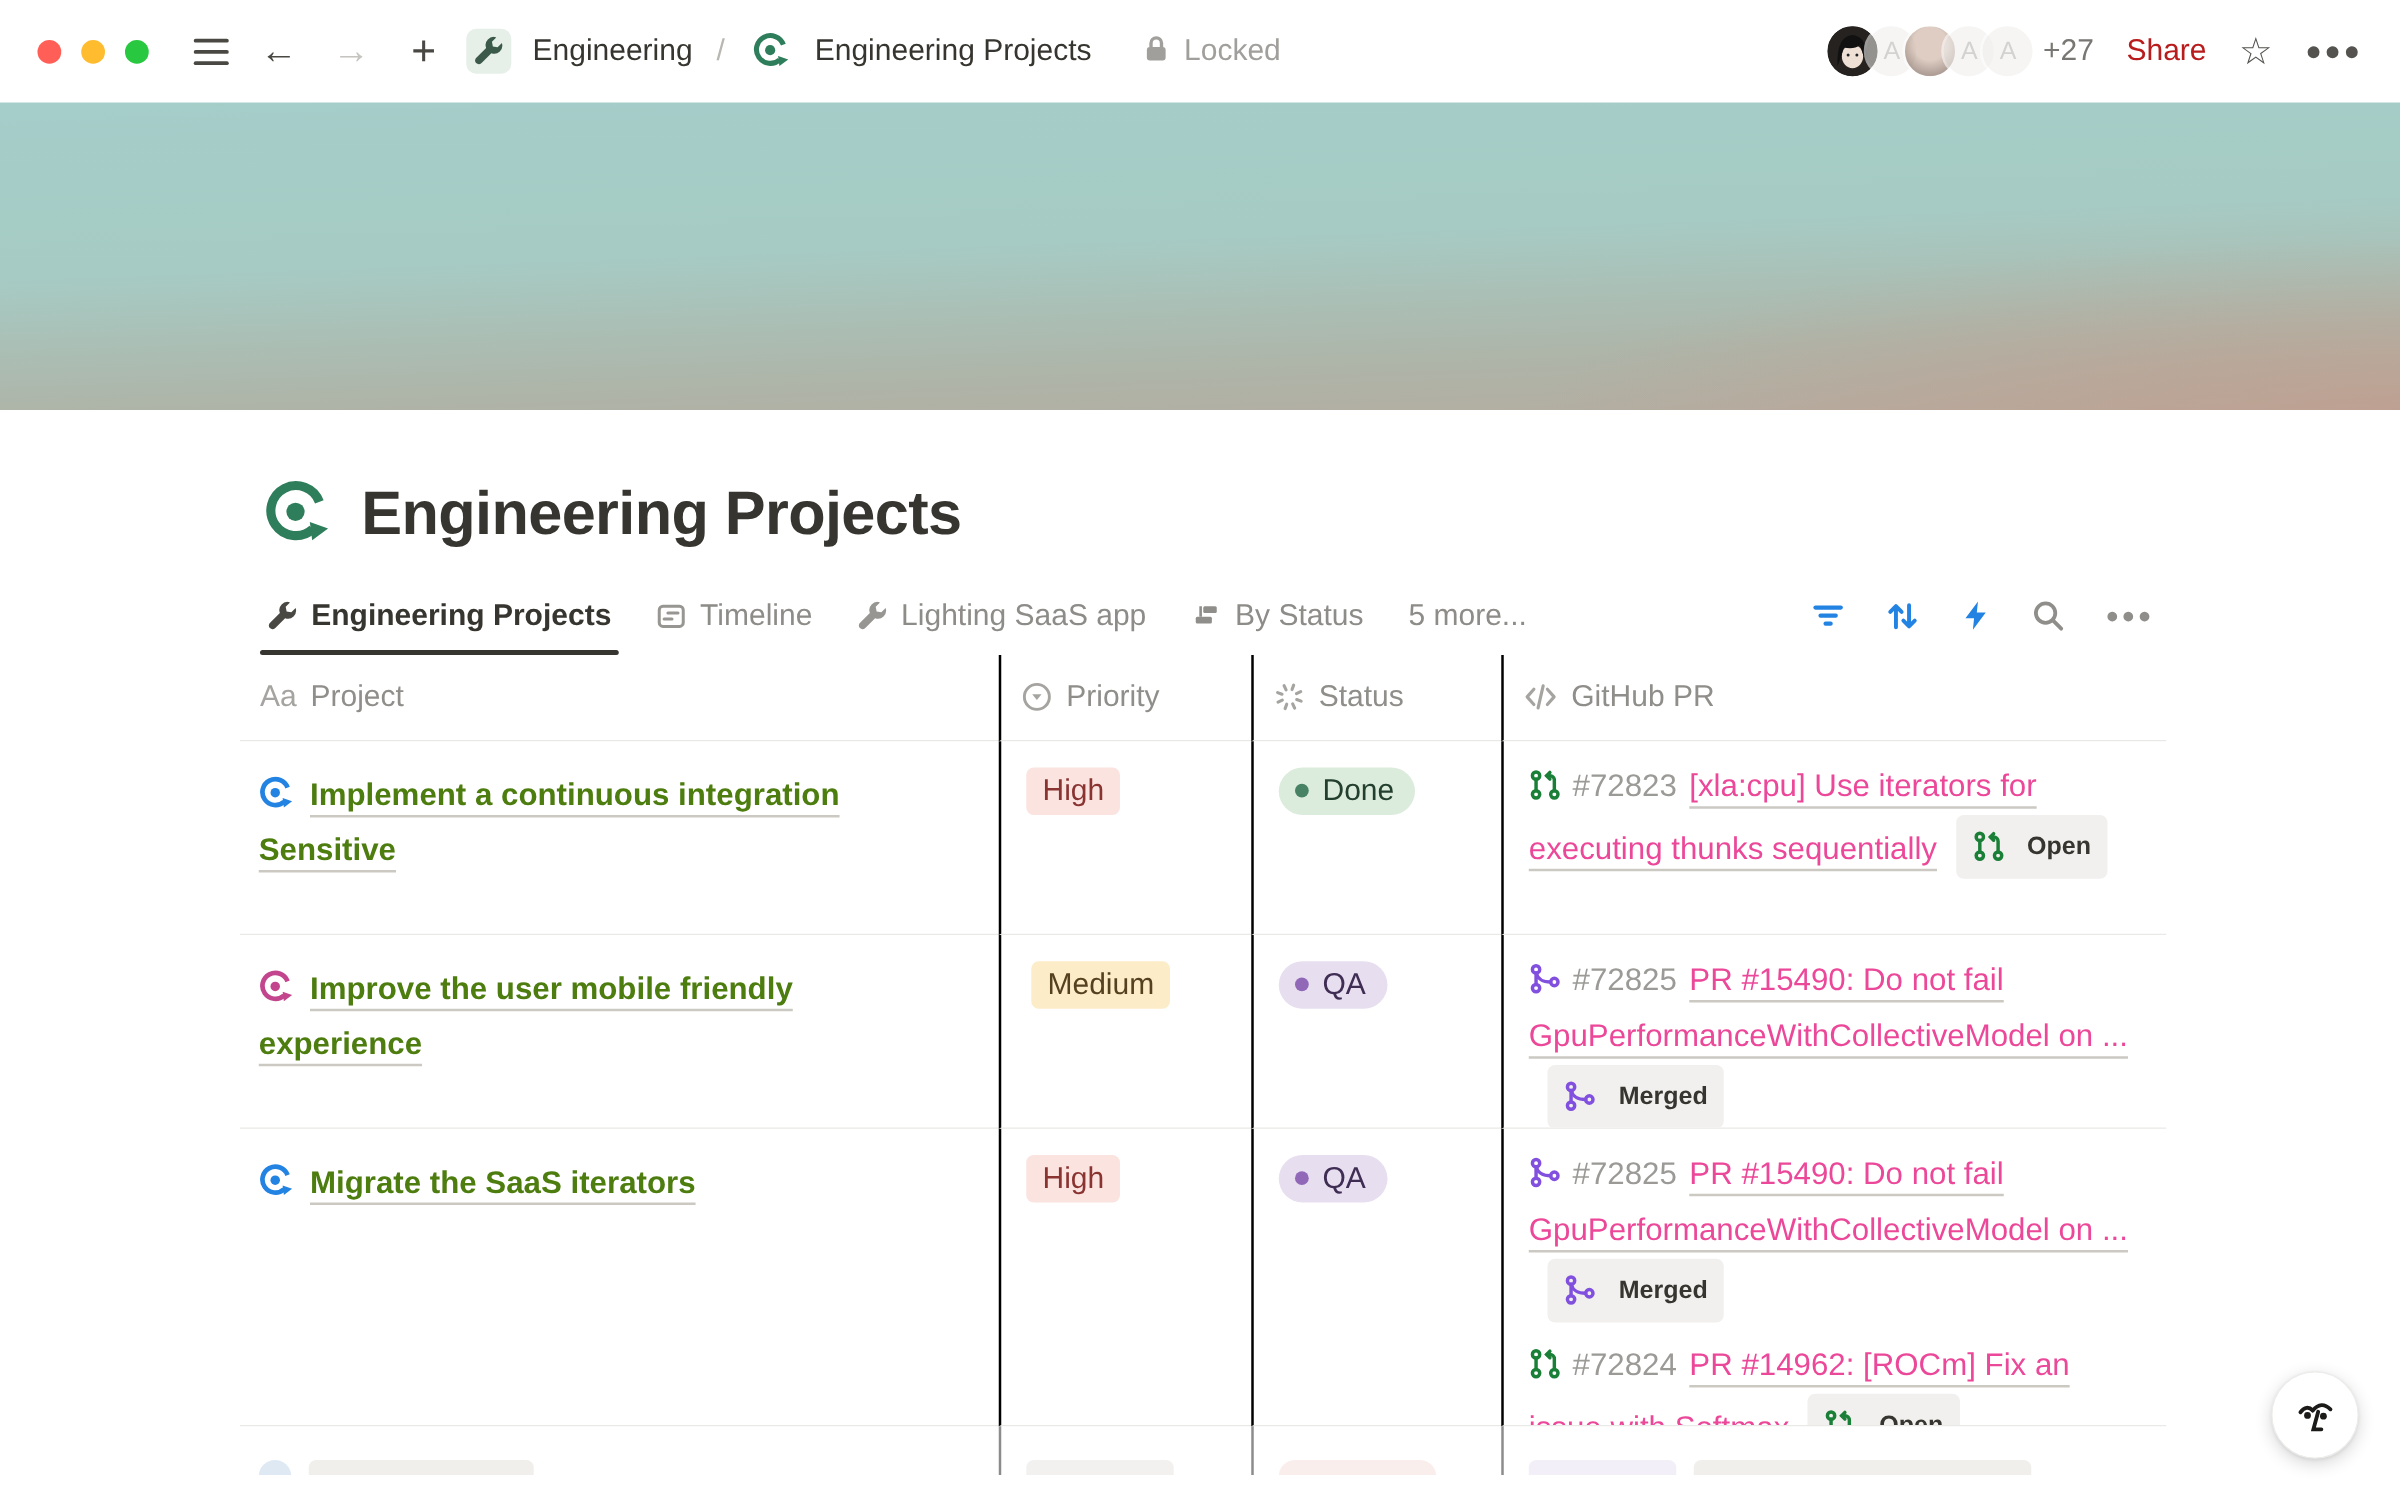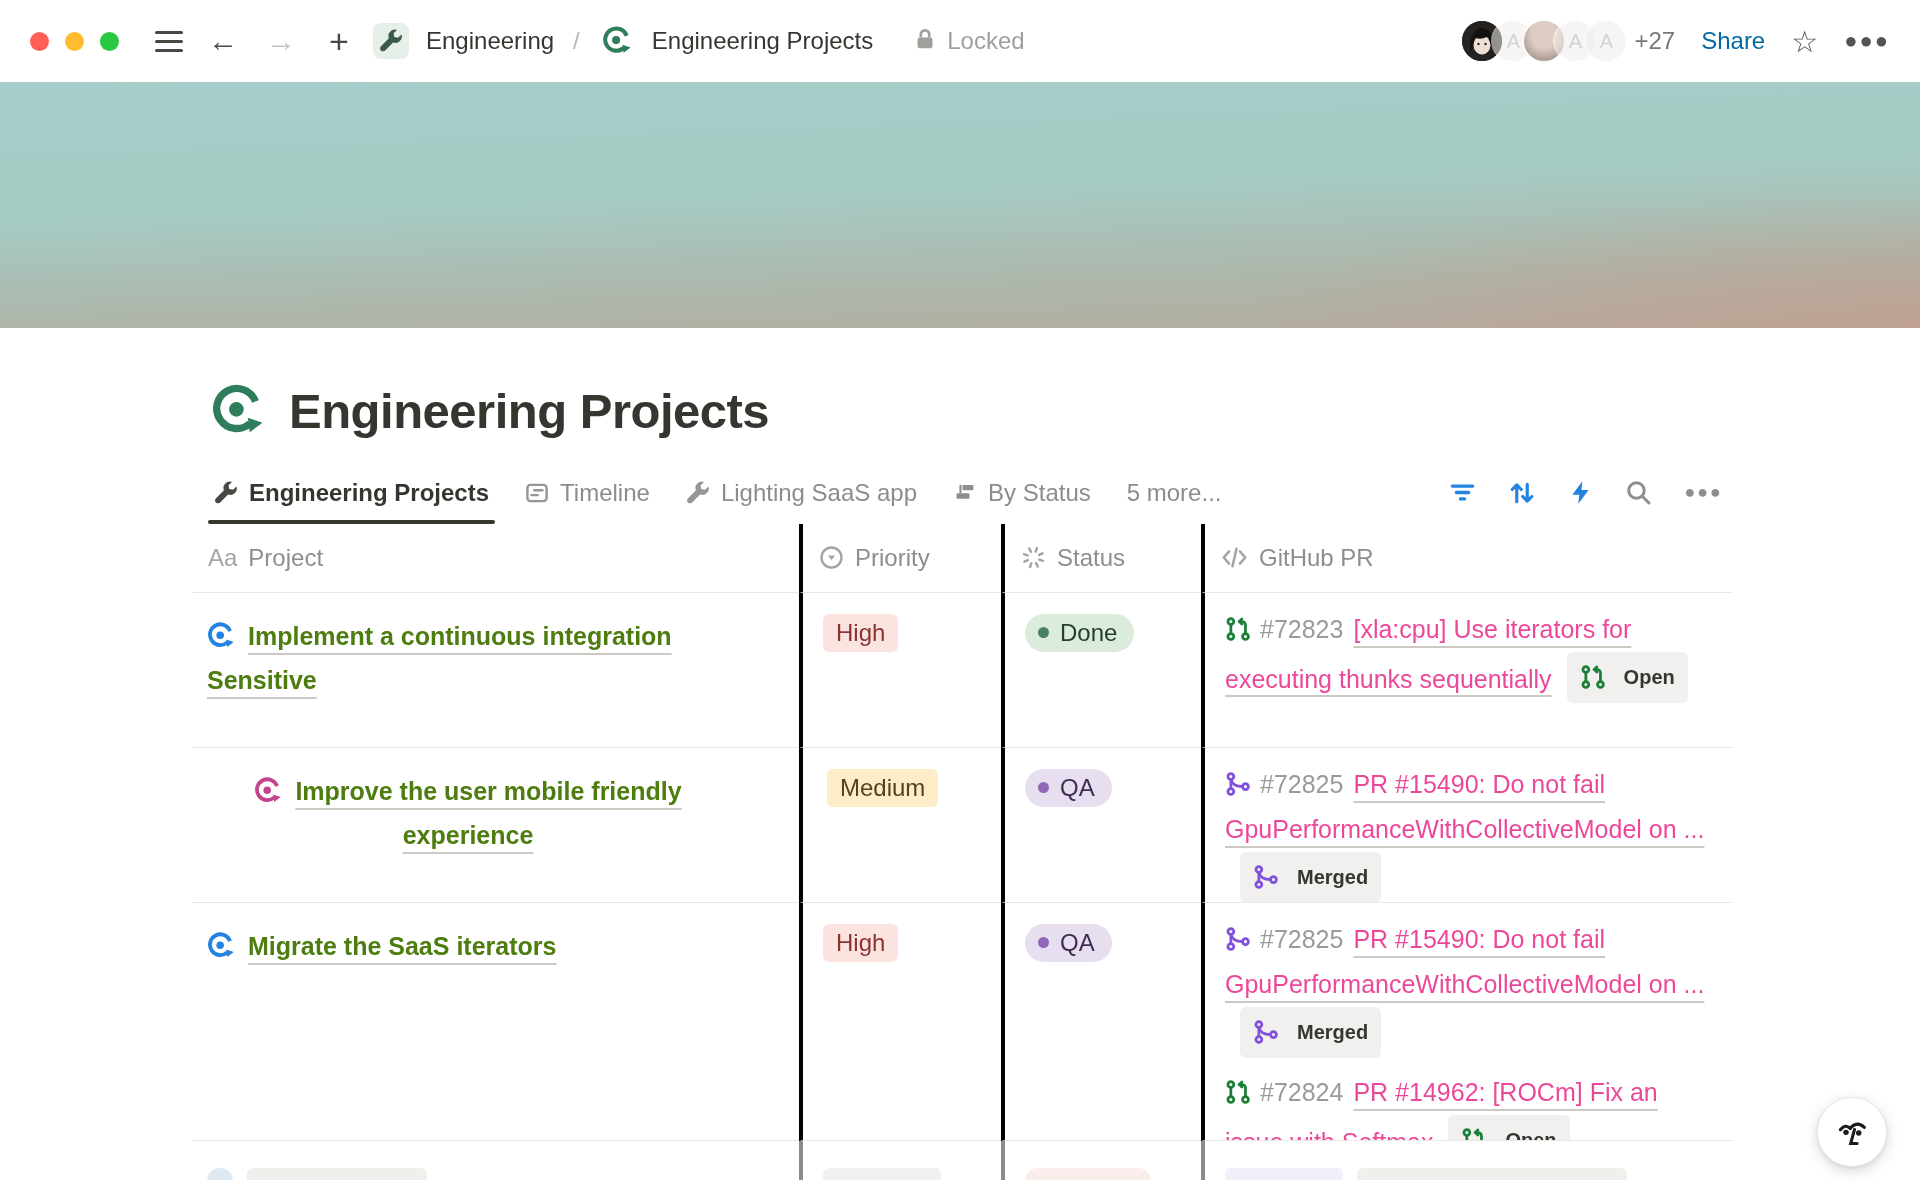--- a/index.html
+++ b/index.html
@@ -25,21 +25,21 @@
   .lockbox{display:flex;align-items:flex-start;gap:10px;color:#a09f9b;margin-left:40px;cursor:pointer}
   .tb-right{margin-left:auto;display:flex;align-items:center;gap:26px}
   .avatars{display:flex;align-items:center}
   .avatar{width:44px;height:44px;border-radius:50%;border:2px solid #fff;box-sizing:border-box;
           display:flex;align-items:center;justify-content:center;font-size:20px;color:#b0aeaa;background:#efeeec}
   .avatar + .avatar{margin-left:-13px}
   .avatar.faded{opacity:.55}
   .avatar.photo{background:radial-gradient(circle at 50% 35%,#c5a693 0 40%,#6e5142 75%)}
   .avatar.first{background:#23201d;overflow:hidden;opacity:1}
   .overflow-count{color:#787774;margin-left:6px}
-  .share-btn{color:#0369a1;cursor:pointer}
+  .share-btn{color:#b91c1c;cursor:pointer}
   .star-btn{font-size:30px;color:#55534f;cursor:pointer}
   .more-btn{font-size:22px;letter-spacing:2px;color:#55534f;cursor:pointer}
 
   
   .cover{height:246px;position:relative;cursor:pointer;
      background:linear-gradient(178deg,#a5cdc9 0%,#a6cbc4 45%,#aeb5a9 78%,#b5ab9f 100%)}
   .cover::after{content:"";position:absolute;inset:0;
      background:radial-gradient(55% 85% at 100% 100%, rgba(198,152,135,.55), rgba(198,152,135,0) 65%)}
 
   
@@ -54,21 +54,21 @@
   .tab{display:flex;align-items:center;gap:11px;font-size:24px;color:#8d8c88;padding-bottom:17px;position:relative;cursor:pointer;white-space:nowrap}
   .tab.active{color:#37352f;font-weight:700}
   .tab.active::after{content:"";position:absolute;left:-6px;right:-6px;bottom:0;height:4px;background:#37352f;border-radius:2px}
   .tabs-more{font-size:24px;color:#8d8c88;padding-bottom:17px;margin-left:36px;cursor:pointer}
   .tabs-toolbar{margin-left:auto;display:flex;align-items:center;gap:32px;padding-bottom:17px;padding-right:10px}
   .tool-btn{display:flex;align-items:center;cursor:pointer}
 
   
   .grid{display:grid;grid-template-columns:607px 202px 200px 532px;margin-top:0}
   .cell{border-bottom:1px solid #e9e9e7;overflow:hidden;position:relative;box-sizing:border-box}
-  .cell.cb2,.cell.cb3,.cell.cb4{border-left:4px solid #000000}
+  .cell.cb2,.cell.cb3,.cell.cb4{border-left:2px solid #000000}
   .hcell{height:69px;display:flex;align-items:center;gap:11px;color:#8f8e8a;font-size:24px;padding-left:16px;cursor:pointer}
   .hcell .type-aa{font-size:24px;color:#a5a4a0}
 
   .cell-project{padding:21px 70px 0 15px;font-size:25px;line-height:44px;cursor:pointer}
   .proj-icon{width:28px;height:28px;vertical-align:-5px;margin-right:13px}
   .proj-link{font-weight:700;color:#4d7c0f;text-decoration:underline;text-decoration-color:#ccc9c3;
              text-decoration-thickness:1.5px;text-underline-offset:8px;cursor:pointer}
   .cell-pad{padding:21px 0 0 20px;cursor:pointer}
   .p-badge{display:inline-block;font-size:24px;padding:4px 13px;border-radius:6px;line-height:1.25;cursor:pointer}
   .s-badge{display:inline-flex;align-items:center;gap:11px;font-size:24px;padding:4px 17px 4px 13px;border-radius:999px;line-height:1.25;cursor:pointer}
@@ -306,21 +306,21 @@
                   <circle cx="3.6" cy="12.6" r="1.8"></circle>
                   <circle cx="12.6" cy="12.6" r="1.8"></circle>
         <line x1="3.6" y1="5.2" x2="3.6" y2="10.8"></line>
         <path d="M9 3.4h1.4a2.2 2.2 0 0 1 2.2 2.2v5.2"></path>
         <path d="M10.4 1.8 8.8 3.4l1.6 1.6"></path>
                 </g>
               </svg>
               <span>Open</span>
             </span></div>
         </div>
-        <div class="cell cb1 cell-project" style="height: 155px; text-align: center;"><svg class="proj-icon" viewBox="0 0 17 17">
+        <div class="cell cb1 cell-project" style="height: 155px;"><svg class="proj-icon" viewBox="0 0 17 17">
       <circle cx="8" cy="8" r="2.3" fill="#c2458d"></circle>
       <path d="M14 5.5 A6.3 6.3 0 1 0 12.3 12.4" fill="none" stroke="#c2458d" stroke-width="2.3"></path>
       <polygon points="11.6,10.6 16.2,12.2 12.2,15.2" fill="#c2458d"></polygon>
           </svg><span class="proj-link">Improve the user mobile friendly experience</span></div>
         <div class="cell cb2 cell-pad" style="height: 155px; padding-left: 24px;"><span class="p-badge" style="background: rgb(253, 236, 200); color: rgb(85, 65, 32);">Medium</span></div>
         <div class="cell cb3 cell-pad" style="height: 155px;"><span class="s-badge" style="background: rgb(231, 222, 240); color: rgb(63, 45, 84);">
             <span class="s-dot" style="background: rgb(145, 104, 184);"></span>
             <span>QA</span>
           </span></div>
         <div class="cell cb4 cell-github" style="height: 155px;">

